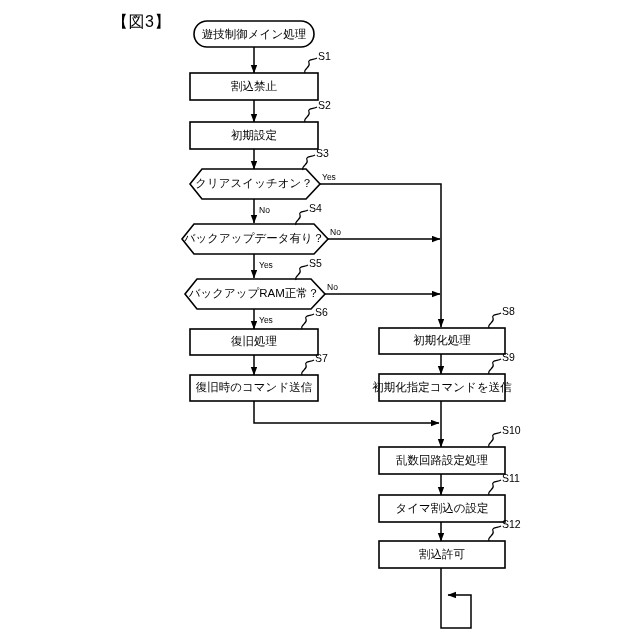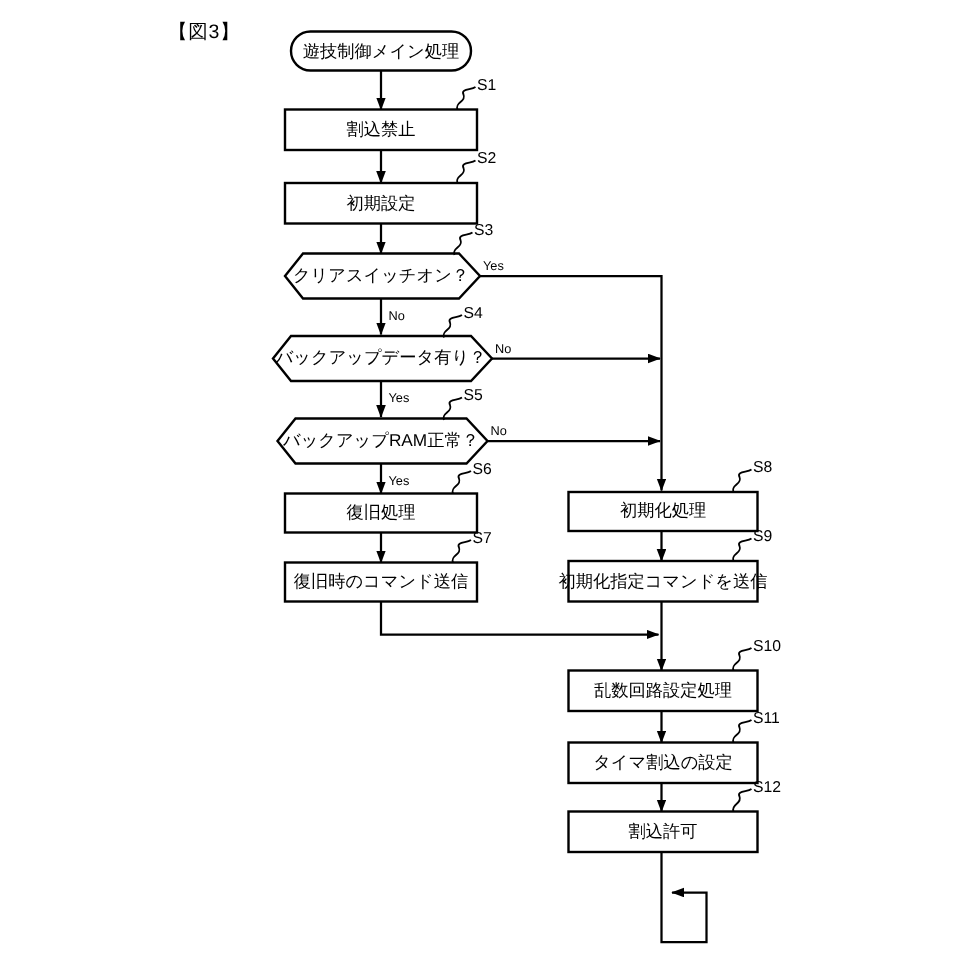--- a/index.html
+++ b/index.html
@@ -17,21 +17,21 @@
   #page {
     position: relative;
     width: 640px;
     height: 640px;
     background: #ffffff;
   }
   #fig-title {
     position: absolute;
     left: 112px;
     top: 12px;
-    font-size: 13px;
+    font-size: 16px;
     letter-spacing: 0.5px;
     white-space: nowrap;
   }
   svg#flow {
     position: absolute;
     left: 0;
     top: 0;
     width: 640px;
     height: 640px;
   }

